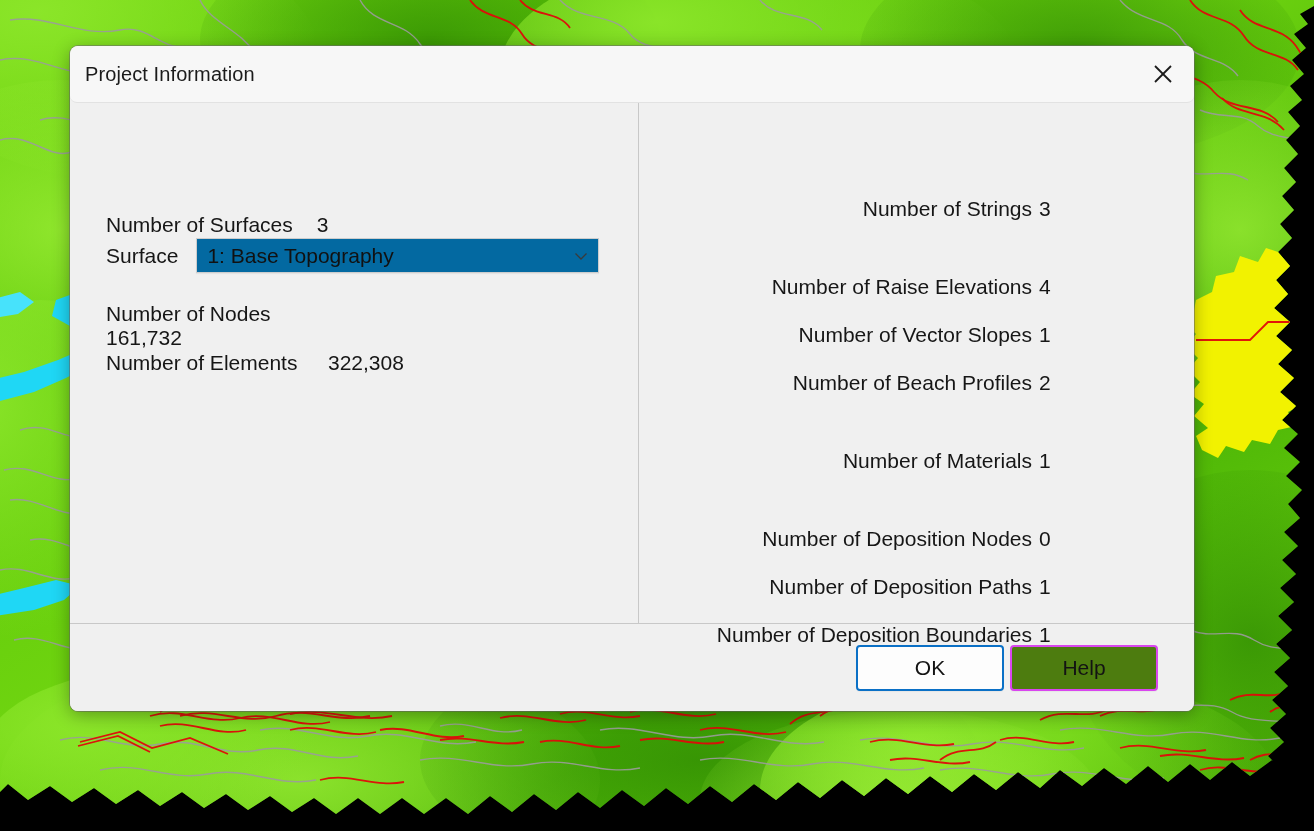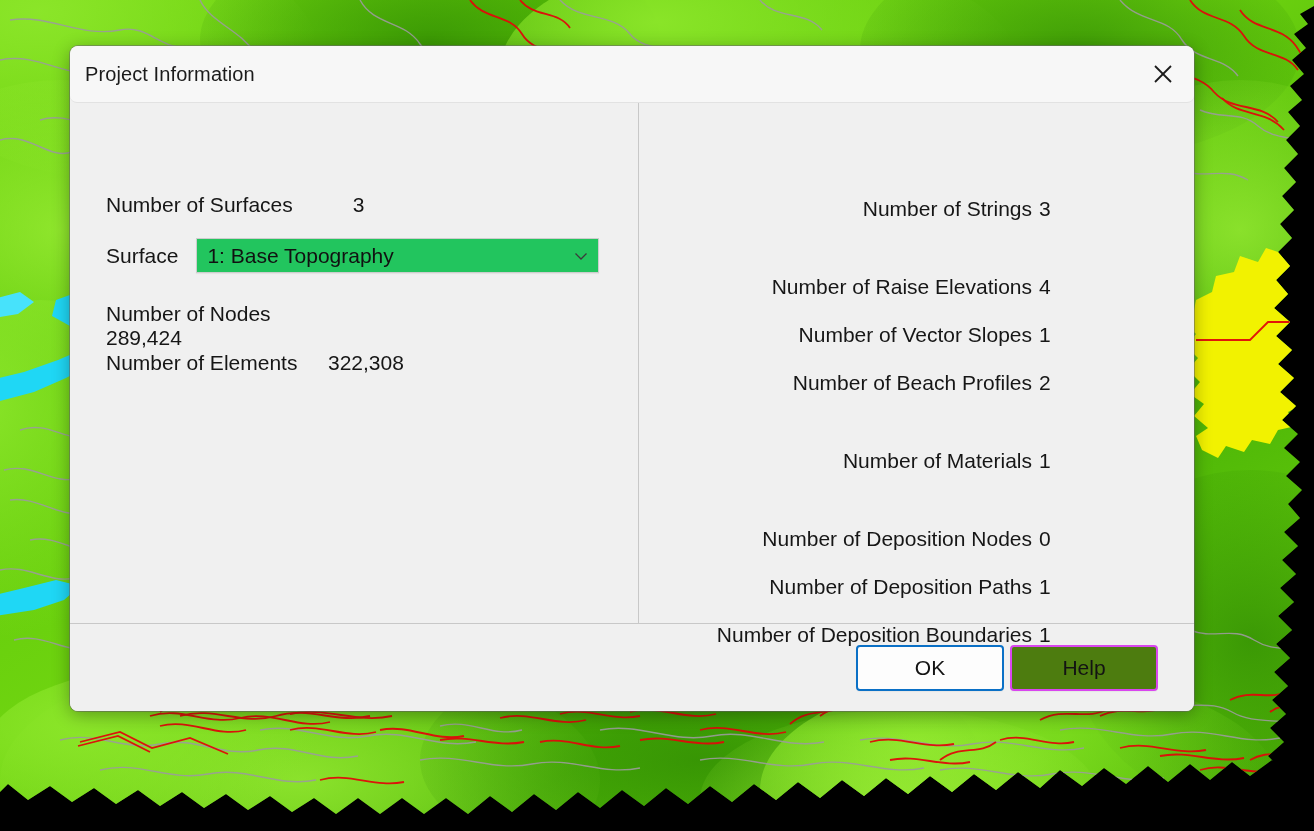--- a/index.html
+++ b/index.html
@@ -92,21 +92,21 @@
     position: absolute;
     display: flex;
     align-items: baseline;
     font-size: 21px;
     color: #161616;
     white-space: nowrap;
   }
   .lrow .lbl { display: inline-block; }
   .lrow .val { display: inline-block; }
 
-  #row-surfaces      { left: 36px; top: 90px; gap: 36px; }
+  #row-surfaces      { left: 36px; top: 110px; }
   #row-surfaces .val { margin-left: 24px; }
 
   #row-nodes         { left: 36px; top: 199px; flex-direction: column; }
   #row-nodes .lbl    { width: 222px; }
   #row-nodes .val    { }
 
   #row-elements      { left: 36px; top: 248px; }
   #row-elements .lbl { width: 222px; }
 
   
@@ -118,21 +118,21 @@
     align-items: center;
   }
   #surface-label {
     font-size: 21px;
     color: #161616;
     margin-right: 18px;
   }
   #surface-select {
     width: 403px;
     height: 35px;
-    background: #22c55e;
+    background: #0369a1;
     border: 1px solid #cdcdcd;
     box-shadow: 0 1px 1px rgba(0,0,0,0.05);
     display: flex;
     align-items: center;
     justify-content: space-between;
     padding: 0 8px 0 10px;
     box-sizing: border-box;
     cursor: pointer;
   }
   #surface-select-value {
@@ -391,21 +391,21 @@
         <div id="surface-select">
           <span id="surface-select-value">1: Base Topography</span>
           <svg id="chevron-down" width="18" height="18" viewBox="0 0 18 18">
             <polyline points="3.5,6.5 9,12 14.5,6.5" fill="none" stroke="#3a3a3a" stroke-width="1.3"></polyline>
           </svg>
         </div>
       </div>
 
       <div class="lrow" id="row-nodes">
         <span class="lbl">Number of Nodes</span>
-        <span class="val">289,424</span>
+        <span class="val">161,732</span>
       </div>
 
       <div class="lrow" id="row-elements">
         <span class="lbl">Number of Elements</span>
         <span class="val">322,308</span>
       </div>
     </div>
 
     <div id="right-panel">
         <div class="rrow" style="top: 94px;">

